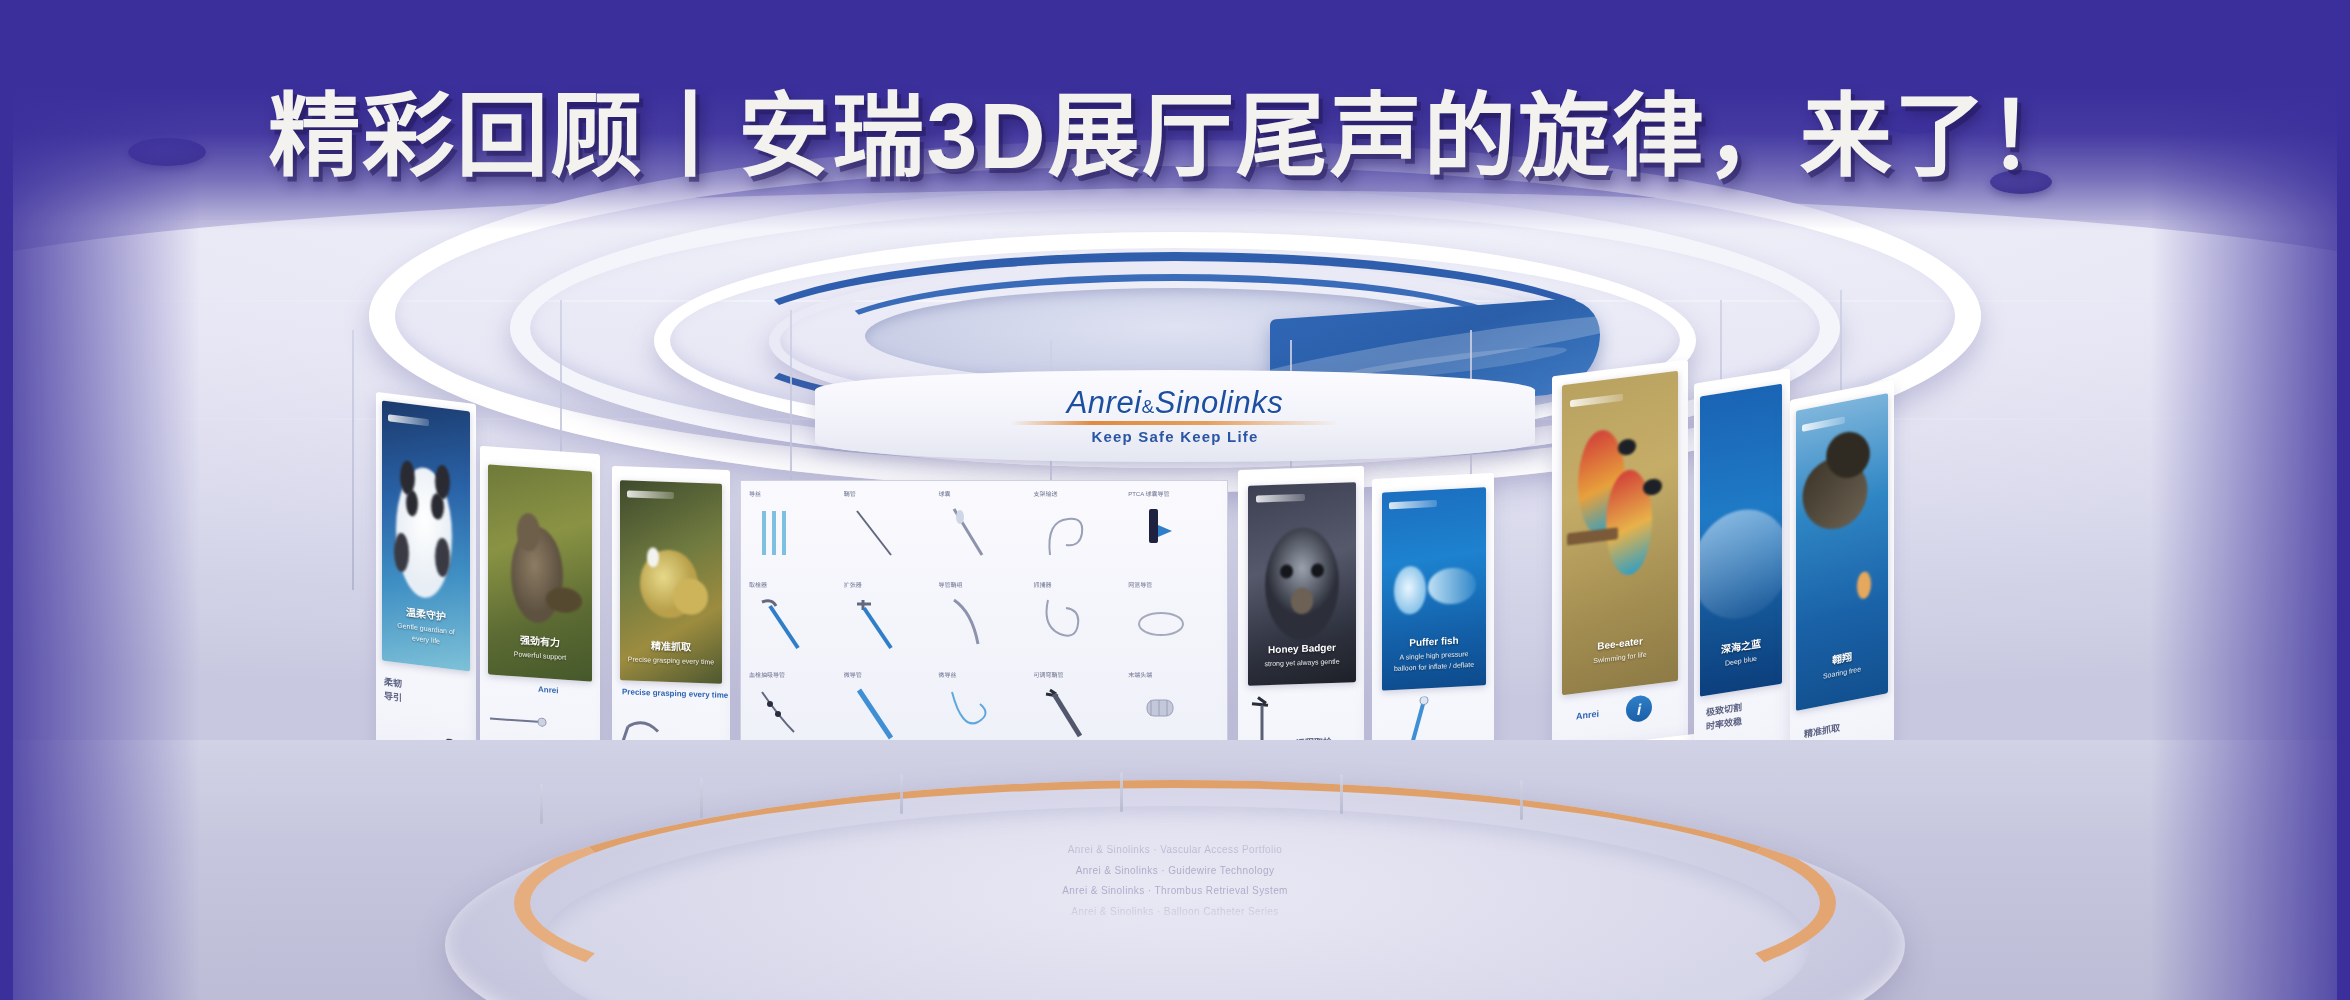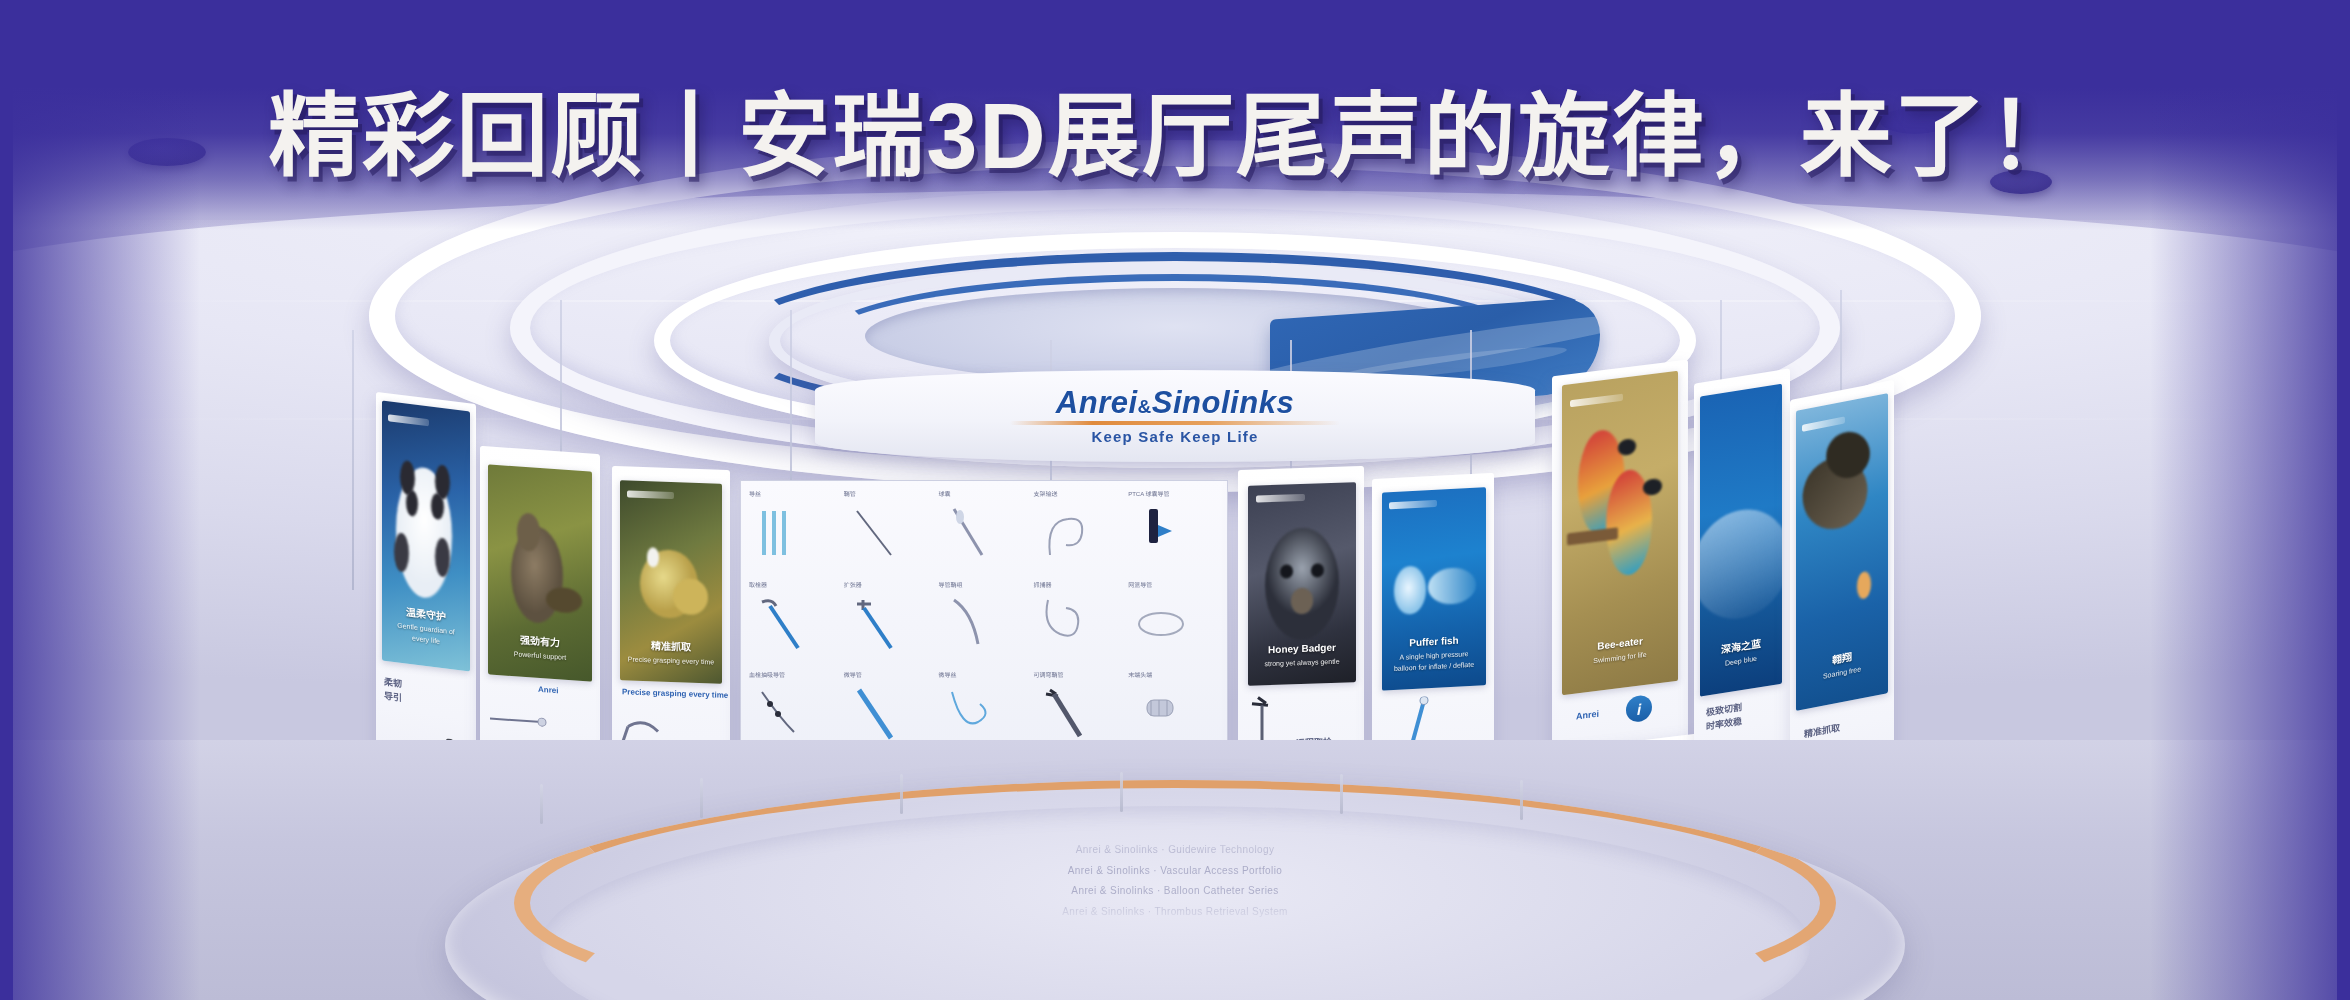--- a/index.html
+++ b/index.html
@@ -107,21 +107,21 @@
   .brandbar{
     position:absolute;left:50%;top:370px;transform:translateX(-50%);
     width:720px;height:92px;
     background:linear-gradient(#fbfbff 0%, #f2f3fa 55%, #e4e6f1 100%);
     border-radius:50%/22%;
     box-shadow:0 6px 16px rgba(110,110,160,.22);
     display:flex;flex-direction:column;align-items:center;justify-content:center;
     overflow:hidden;
   }
   .brandname{
-    font-size:31px;font-weight:bold;font-style:italic;color:#1d4fa0;
+    font-size:31px;font-weight:normal;font-style:italic;color:#1d4fa0;
     letter-spacing:.5px;white-space:nowrap;line-height:1;
     text-shadow:0 1px 0 rgba(255,255,255,.9);
   }
   .brandname .amp{font-size:19px;font-style:normal;}
   .brandswoosh{
     width:330px;height:4px;margin-top:3px;
     background:linear-gradient(90deg,rgba(224,140,60,0),#e08a3c 25%,#e6a05c 60%,rgba(224,140,60,0));
     border-radius:4px;
   }
   .brandtag{
@@ -598,24 +598,24 @@
         </div>
       </div>
 
     </div>
 
     <div class="floor"></div>
     <div class="dais">
       <div class="daisinner"></div>
       <div class="orangeband"></div>
       <div class="floortext">
+        <div>Anrei &amp; Sinolinks  ·  Vascular Access Portfolio</div>
         <div>Anrei &amp; Sinolinks  ·  Guidewire Technology</div>
-        <div>Anrei &amp; Sinolinks  ·  Vascular Access Portfolio</div>
+        <div>Anrei &amp; Sinolinks  ·  Thrombus Retrieval System</div>
         <div>Anrei &amp; Sinolinks  ·  Balloon Catheter Series</div>
-        <div>Anrei &amp; Sinolinks  ·  Thrombus Retrieval System</div>
       </div>
     </div>
     <div class="railpost" style="left:540px;bottom:176px;"></div>
     <div class="railpost" style="left:700px;bottom:182px;"></div>
     <div class="railpost" style="left:900px;bottom:186px;"></div>
     <div class="railpost" style="left:1120px;bottom:188px;"></div>
     <div class="railpost" style="left:1340px;bottom:186px;"></div>
     <div class="railpost" style="left:1520px;bottom:180px;"></div>
 
   </div>

